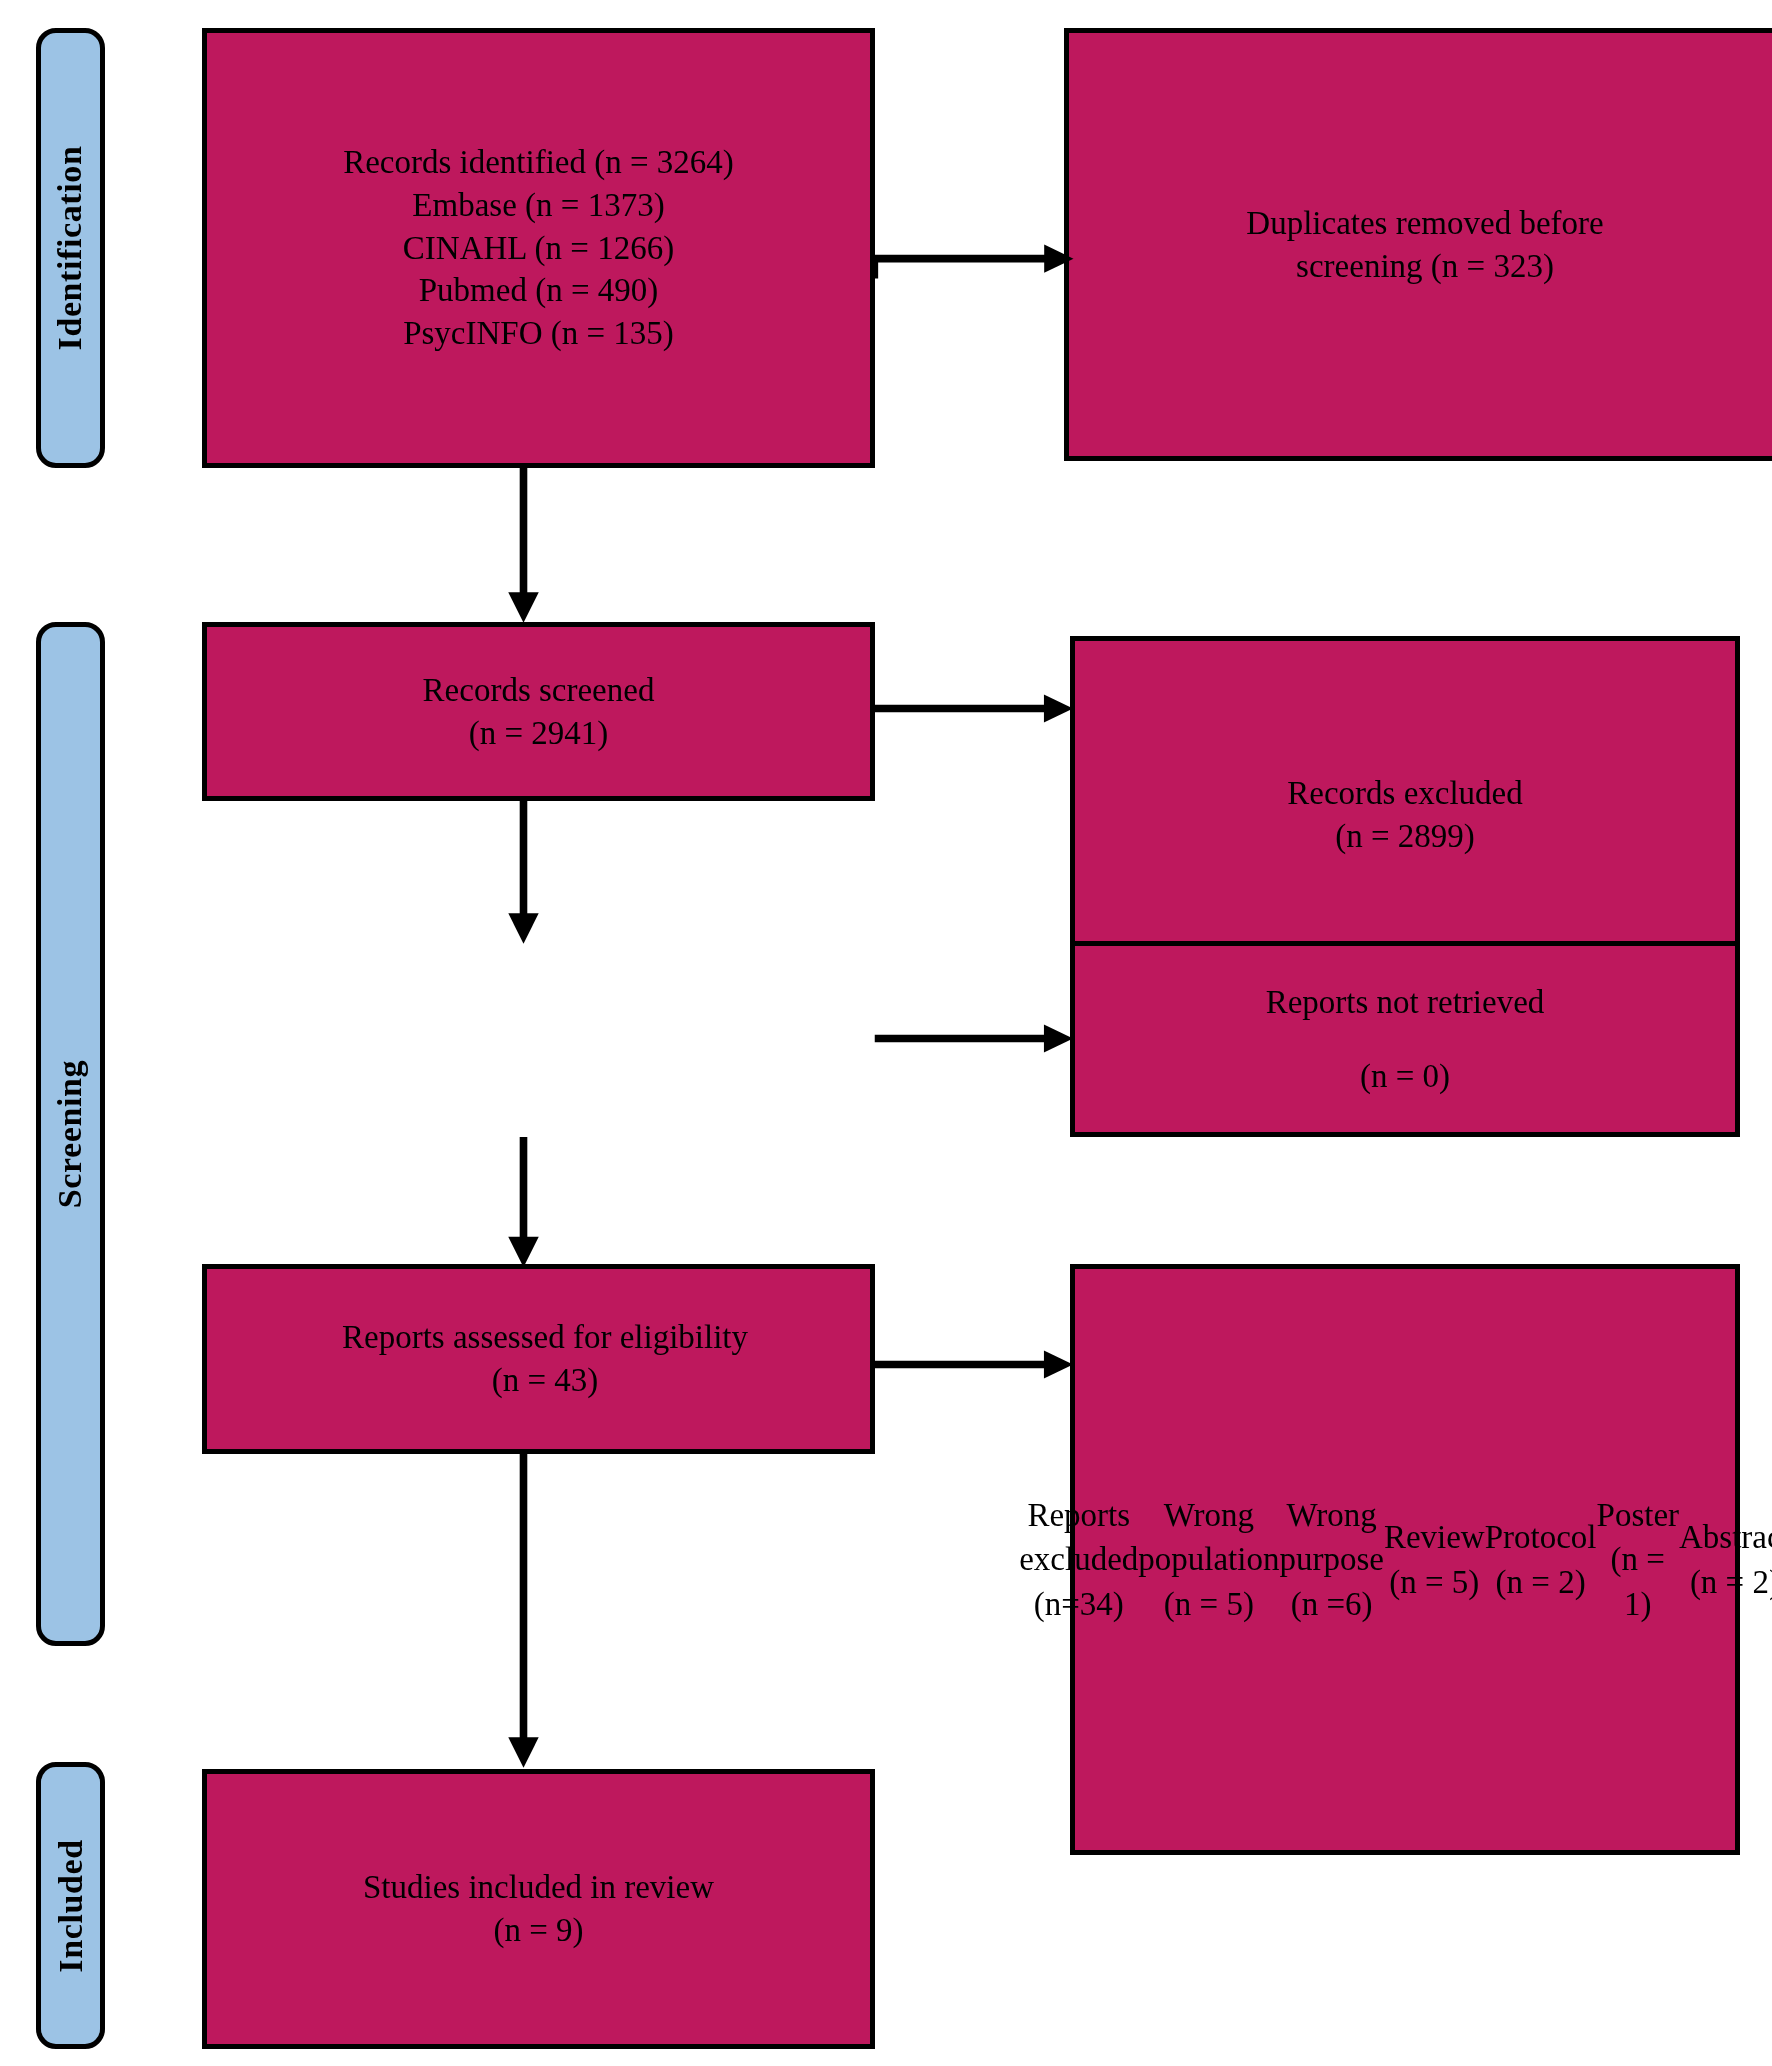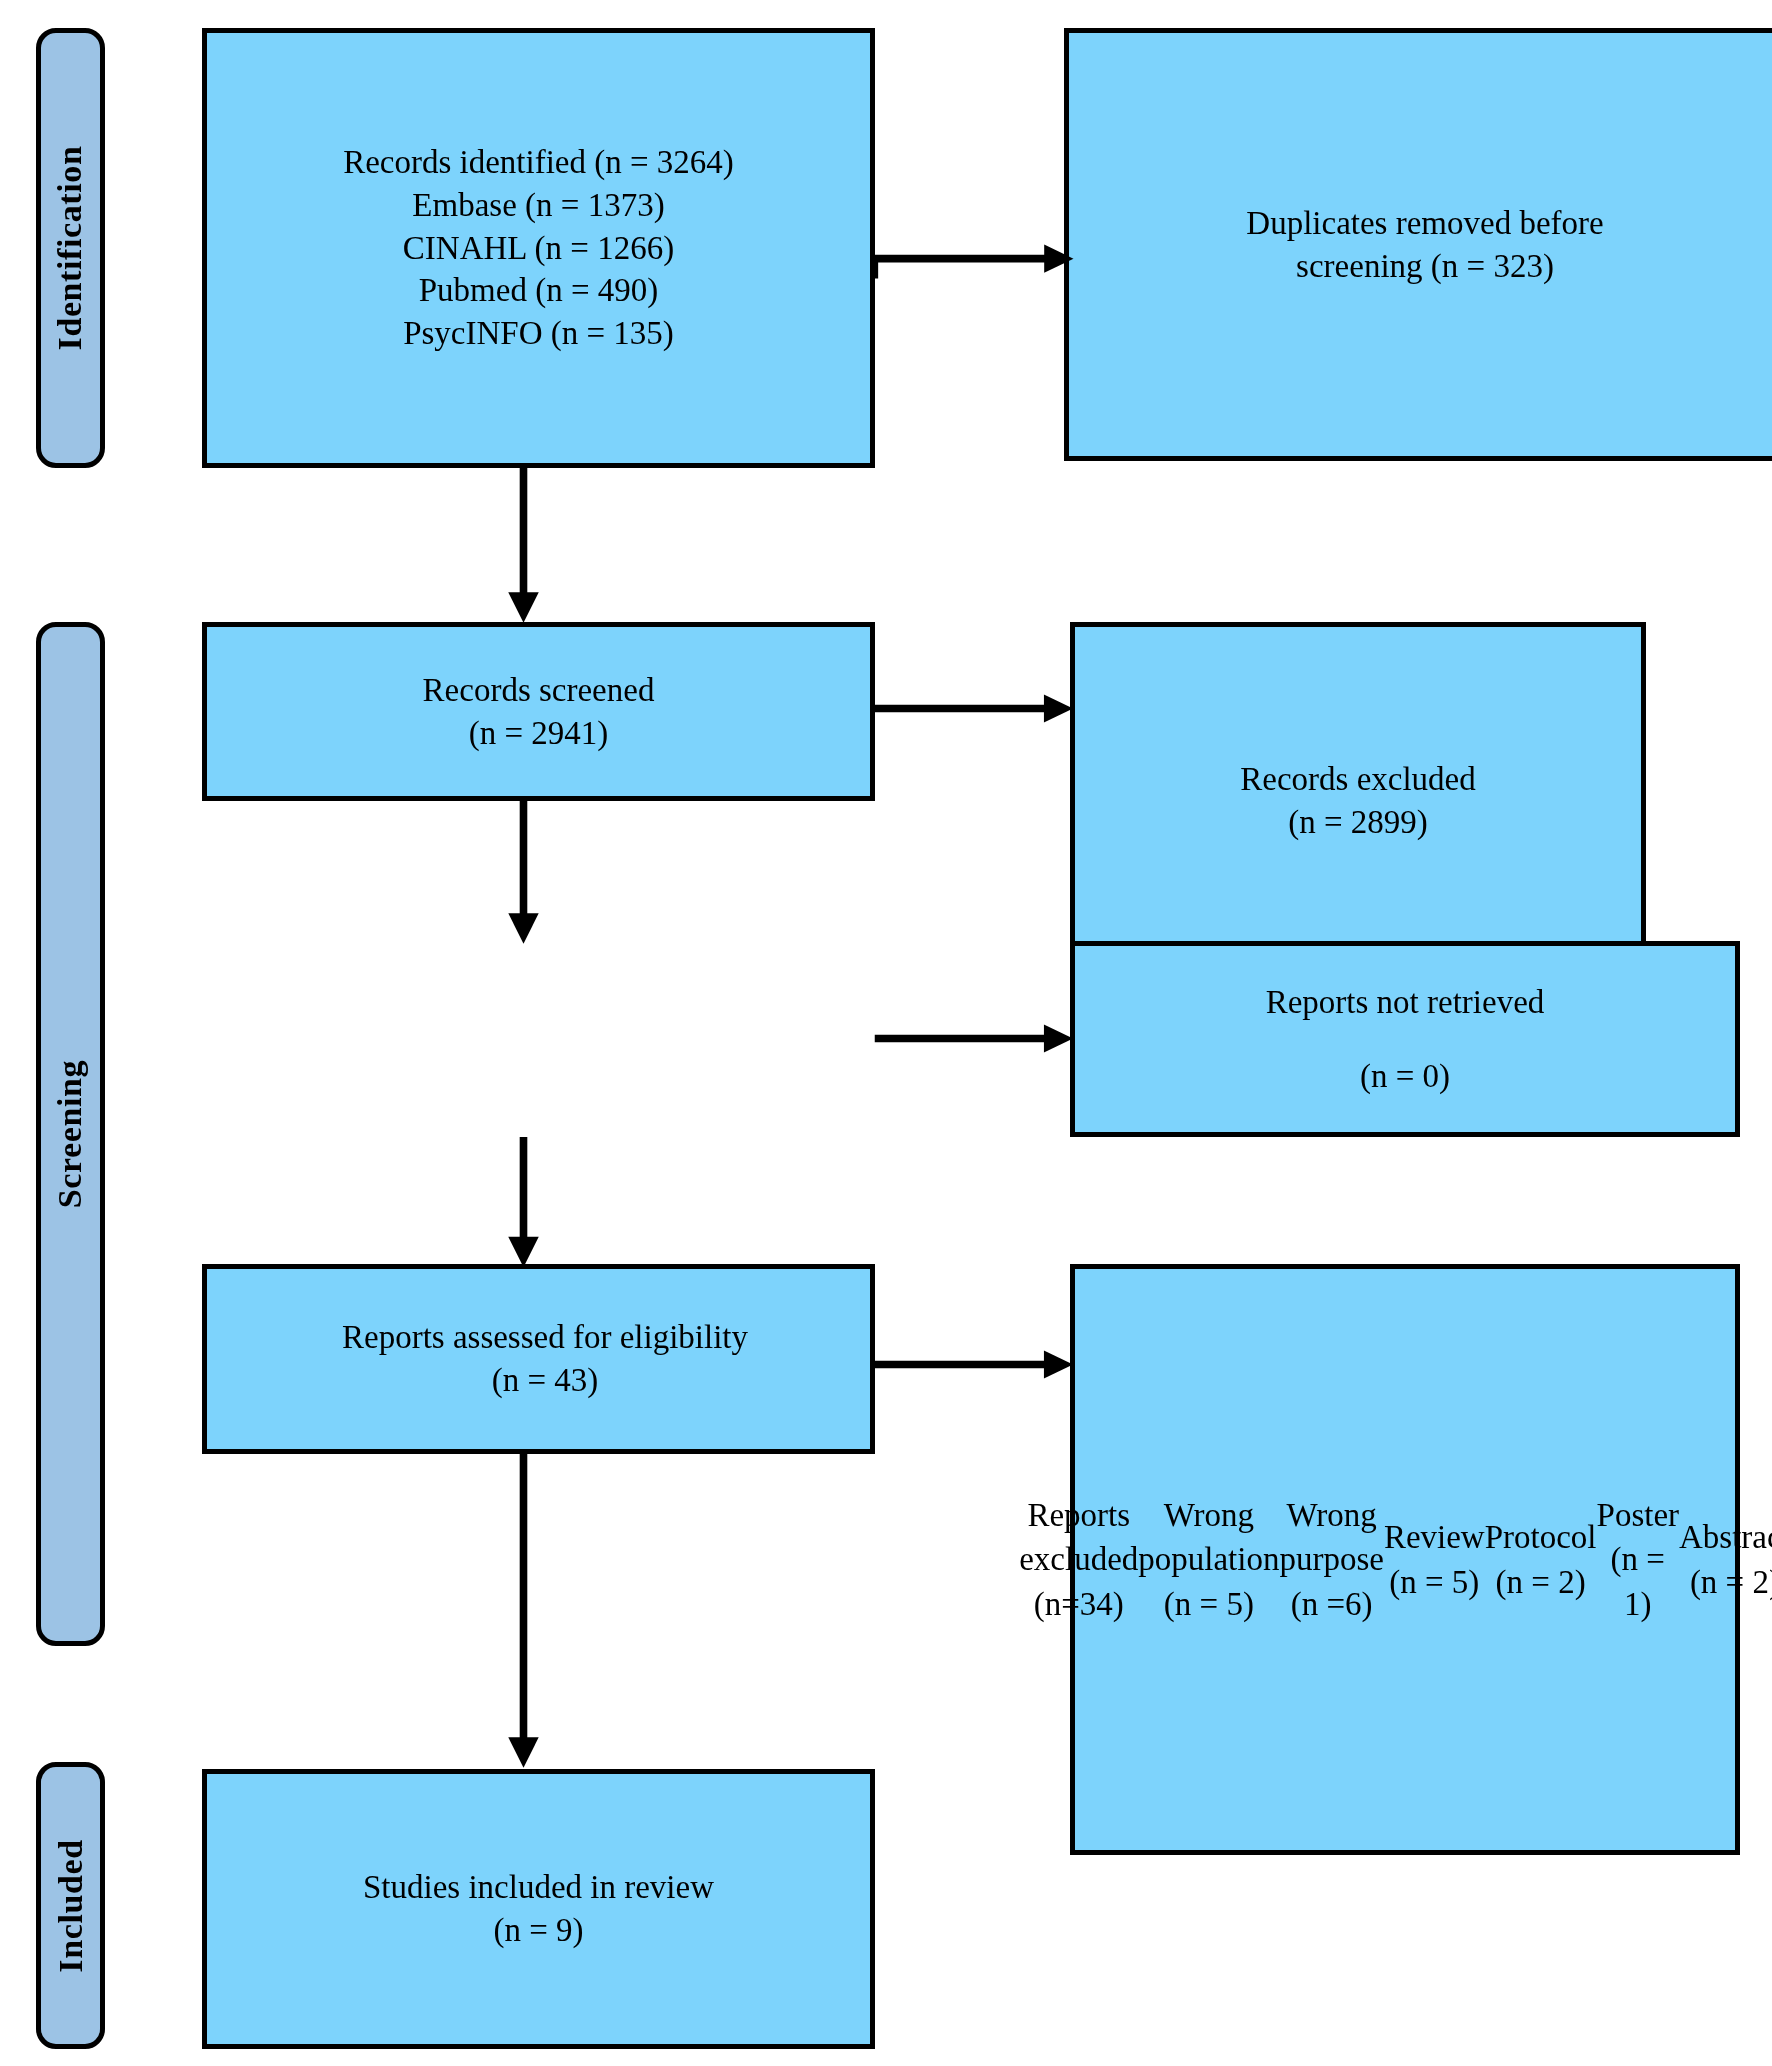--- a/index.html
+++ b/index.html
@@ -40,21 +40,21 @@
     line-height: 1;
   }
 
   #band-identification { left: 36px;  top: 28px;   width: 69px; height: 440px; }
   #band-screening      { left: 36px;  top: 622px; width: 69px; height: 1024px; }
   #band-included       { left: 36px;  top: 1762px; width: 69px; height: 287px; }
 
   
   .flow-box {
     position: absolute;
-    background: #7dd3fc;
+    background: #be185d;
     border: 5.3px solid #000000;
     box-sizing: border-box;
     display: flex;
     flex-direction: column;
     align-items: center;
     justify-content: center;
     text-align: center;
     padding: 8.2px 15px;
   }
   .flow-box .line {
@@ -65,21 +65,21 @@
 
   
   #box-identified  { left: 202px; top: 28px;   width: 673px; height: 440px; }
   #box-screened    { left: 202px; top: 622px; width: 673px; height: 179px; }
   #box-sought      { left: 202px; top: 941px; width: 673px; height: 196px; }
   #box-assessed    { left: 202px; top: 1264px; width: 673px; height: 190px; padding-left: 28px; }
   #box-included    { left: 202px; top: 1769px; width: 673px; height: 280px; }
 
   
   #box-duplicates  { left: 1064px; top: 28px;   width: 722px; height: 433px; align-items: center; }
-  #box-rec-excl    { left: 1070px; top: 622px; width: 576px; height: 357px; justify-content: center; }
+  #box-rec-excl    { left: 1070px; top: 636px; width: 670px; height: 357px; justify-content: center; }
   #box-not-retr    { left: 1070px; top: 941px; width: 670px; height: 196px; gap: 31px; }
   #box-rep-excl    { left: 1070px; top: 1264px; width: 670px; height: 591px; }
 
   
   #box-sought .mixed {
     font-size: 33px;
     line-height: 1.30;
   }
   #box-sought .mixed em { font-style: italic; }
 

